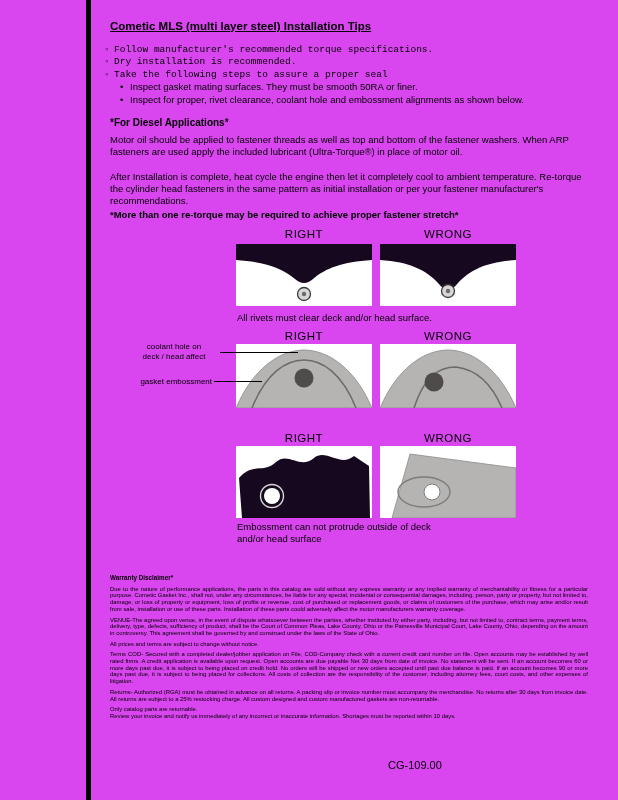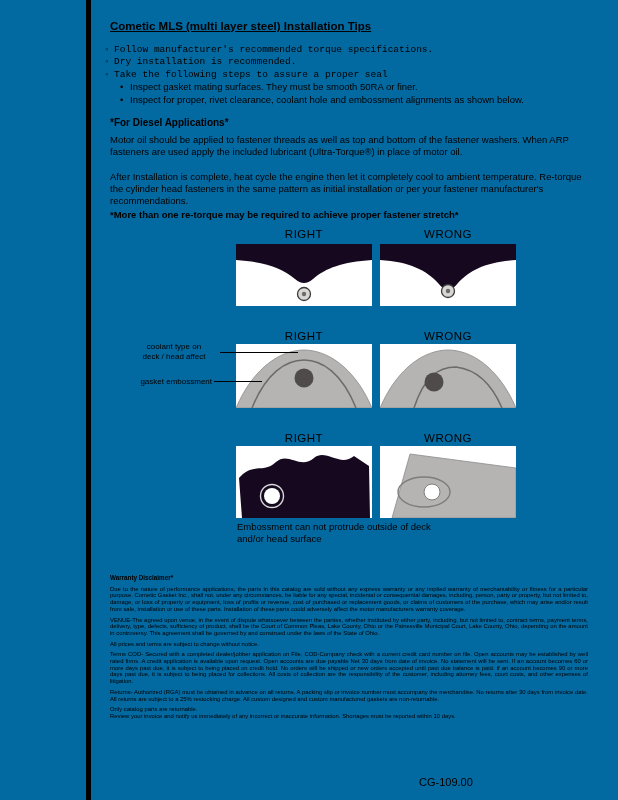--- a/index.html
+++ b/index.html
@@ -1,18 +1,18 @@
 <!DOCTYPE html>
 <html><head>
 <meta charset="utf-8">
 <style>
   * { margin:0; padding:0; box-sizing:border-box; }
   html,body { background:#ffffff; }
   .page {
-    position:relative; width:618px; height:800px; background:#0369a1;
+    position:relative; width:618px; height:800px; background:#d946ef;
     font-family:"Liberation Sans", sans-serif; color:#000; overflow:hidden;
   }
   .spine { position:absolute; left:86px; top:0; width:5px; height:800px; background:#000; }
   .title { position:absolute; left:110px; top:20px; font-size:11.5px; font-weight:bold; text-decoration:underline; }
   .tips { position:absolute; left:104px; top:44px; width:486px; font-size:9.5px; line-height:12.4px; }
   .bullet { position:relative; padding-left:10px;font-family:Liberation Mono, monospace; }
   .bullet::before { content:"◦"; position:absolute; left:0; top:0; }
   .sub { position:relative; padding-left:26px; }
   .sub::before { content:"•"; position:absolute; left:16px; top:0; }
   .diesel-heading { position:absolute; left:110px; top:117px; font-size:10px; font-weight:bold; }
@@ -30,21 +30,21 @@
   .callout-line { position:absolute; height:1px; background:#000; z-index:5; }
   .lineA { left:220px; top:352px; width:78px; }
   .lineB { left:214px; top:381px; width:48px; }
   .c1 { left:236px; } .c2 { left:380px; }
   .r1l { top:228px; } .r1i { top:244px; height:62px; } .r1c { top:312px; left:237px; }
   .r2l { top:330px; } .r2i { top:344px; height:64px; } .r2c { top:416px; left:237px; }
   .r3l { top:432px; } .r3i { top:446px; height:72px; } .r3c { top:521px; left:237px; }
   .disclaimer { position:absolute; left:110px; top:575px; width:478px; font-size:5.9px; line-height:6.7px; text-align:justify; }
   .disclaimer p { margin-bottom:4px; }
   .disc-head { font-weight:bold; font-size:6.3px; margin-bottom:4px; text-align:left; }
-  .footer-code { position:absolute; left:388px; top:776px; font-size:11px;margin-left:31px; }
+  .footer-code { position:absolute; left:388px; top:759px; font-size:11px; }
 </style>
 </head>
 <body>
 
 <div class="page">
   <div class="spine"></div>
 
   <div class="title">Cometic MLS (multi layer steel) Installation Tips</div>
 
   <div class="tips">
@@ -69,25 +69,26 @@
       <circle cx="68" cy="50" r="2.2" fill="#6f6a68"></circle>
     </svg>
   </div>
   <div class="img r1i c2">
     <svg viewBox="0 0 136 62" preserveAspectRatio="none">
       <path d="M0,0 H136 V16 C106,18 90,26 78,39 Q68,52 58,39 C46,26 30,18 0,16 Z" fill="#16091f"></path>
       <circle cx="68" cy="47" r="6.5" fill="#d8d6d4" stroke="#3a3a3a" stroke-width="1.3"></circle>
       <circle cx="68" cy="47" r="2.2" fill="#6f6a68"></circle>
     </svg>
   </div>
+  <div class="caption r1c">All rivets must clear deck and/or head surface.</div>
 
   <div class="col-label r2l c1">RIGHT</div>
   <div class="col-label r2l c2">WRONG</div>
   <div class="callout callout-coolant">
-    <div>coolant type on</div>
+    <div>coolant hole on</div>
     <div>deck / head affect</div>
   </div>
   <div class="callout callout-emboss">gasket embossment</div>
   <div class="callout-line lineA"></div>
   <div class="callout-line lineB"></div>
   <div class="img r2i c1">
     <svg viewBox="0 0 136 64" preserveAspectRatio="none">
       <path d="M0,64 C18,22 46,6 68,6 C90,6 118,22 136,64 Z" fill="#b5b4b2" stroke="#8a8a8a" stroke-width="0.8"></path>
       <path d="M16,64 C30,29 50,16 68,16 C86,16 106,29 120,64" fill="none" stroke="#6b6b6b" stroke-width="1.5"></path>
       <circle cx="68" cy="34" r="9.5" fill="#4f4b4a"></circle>

